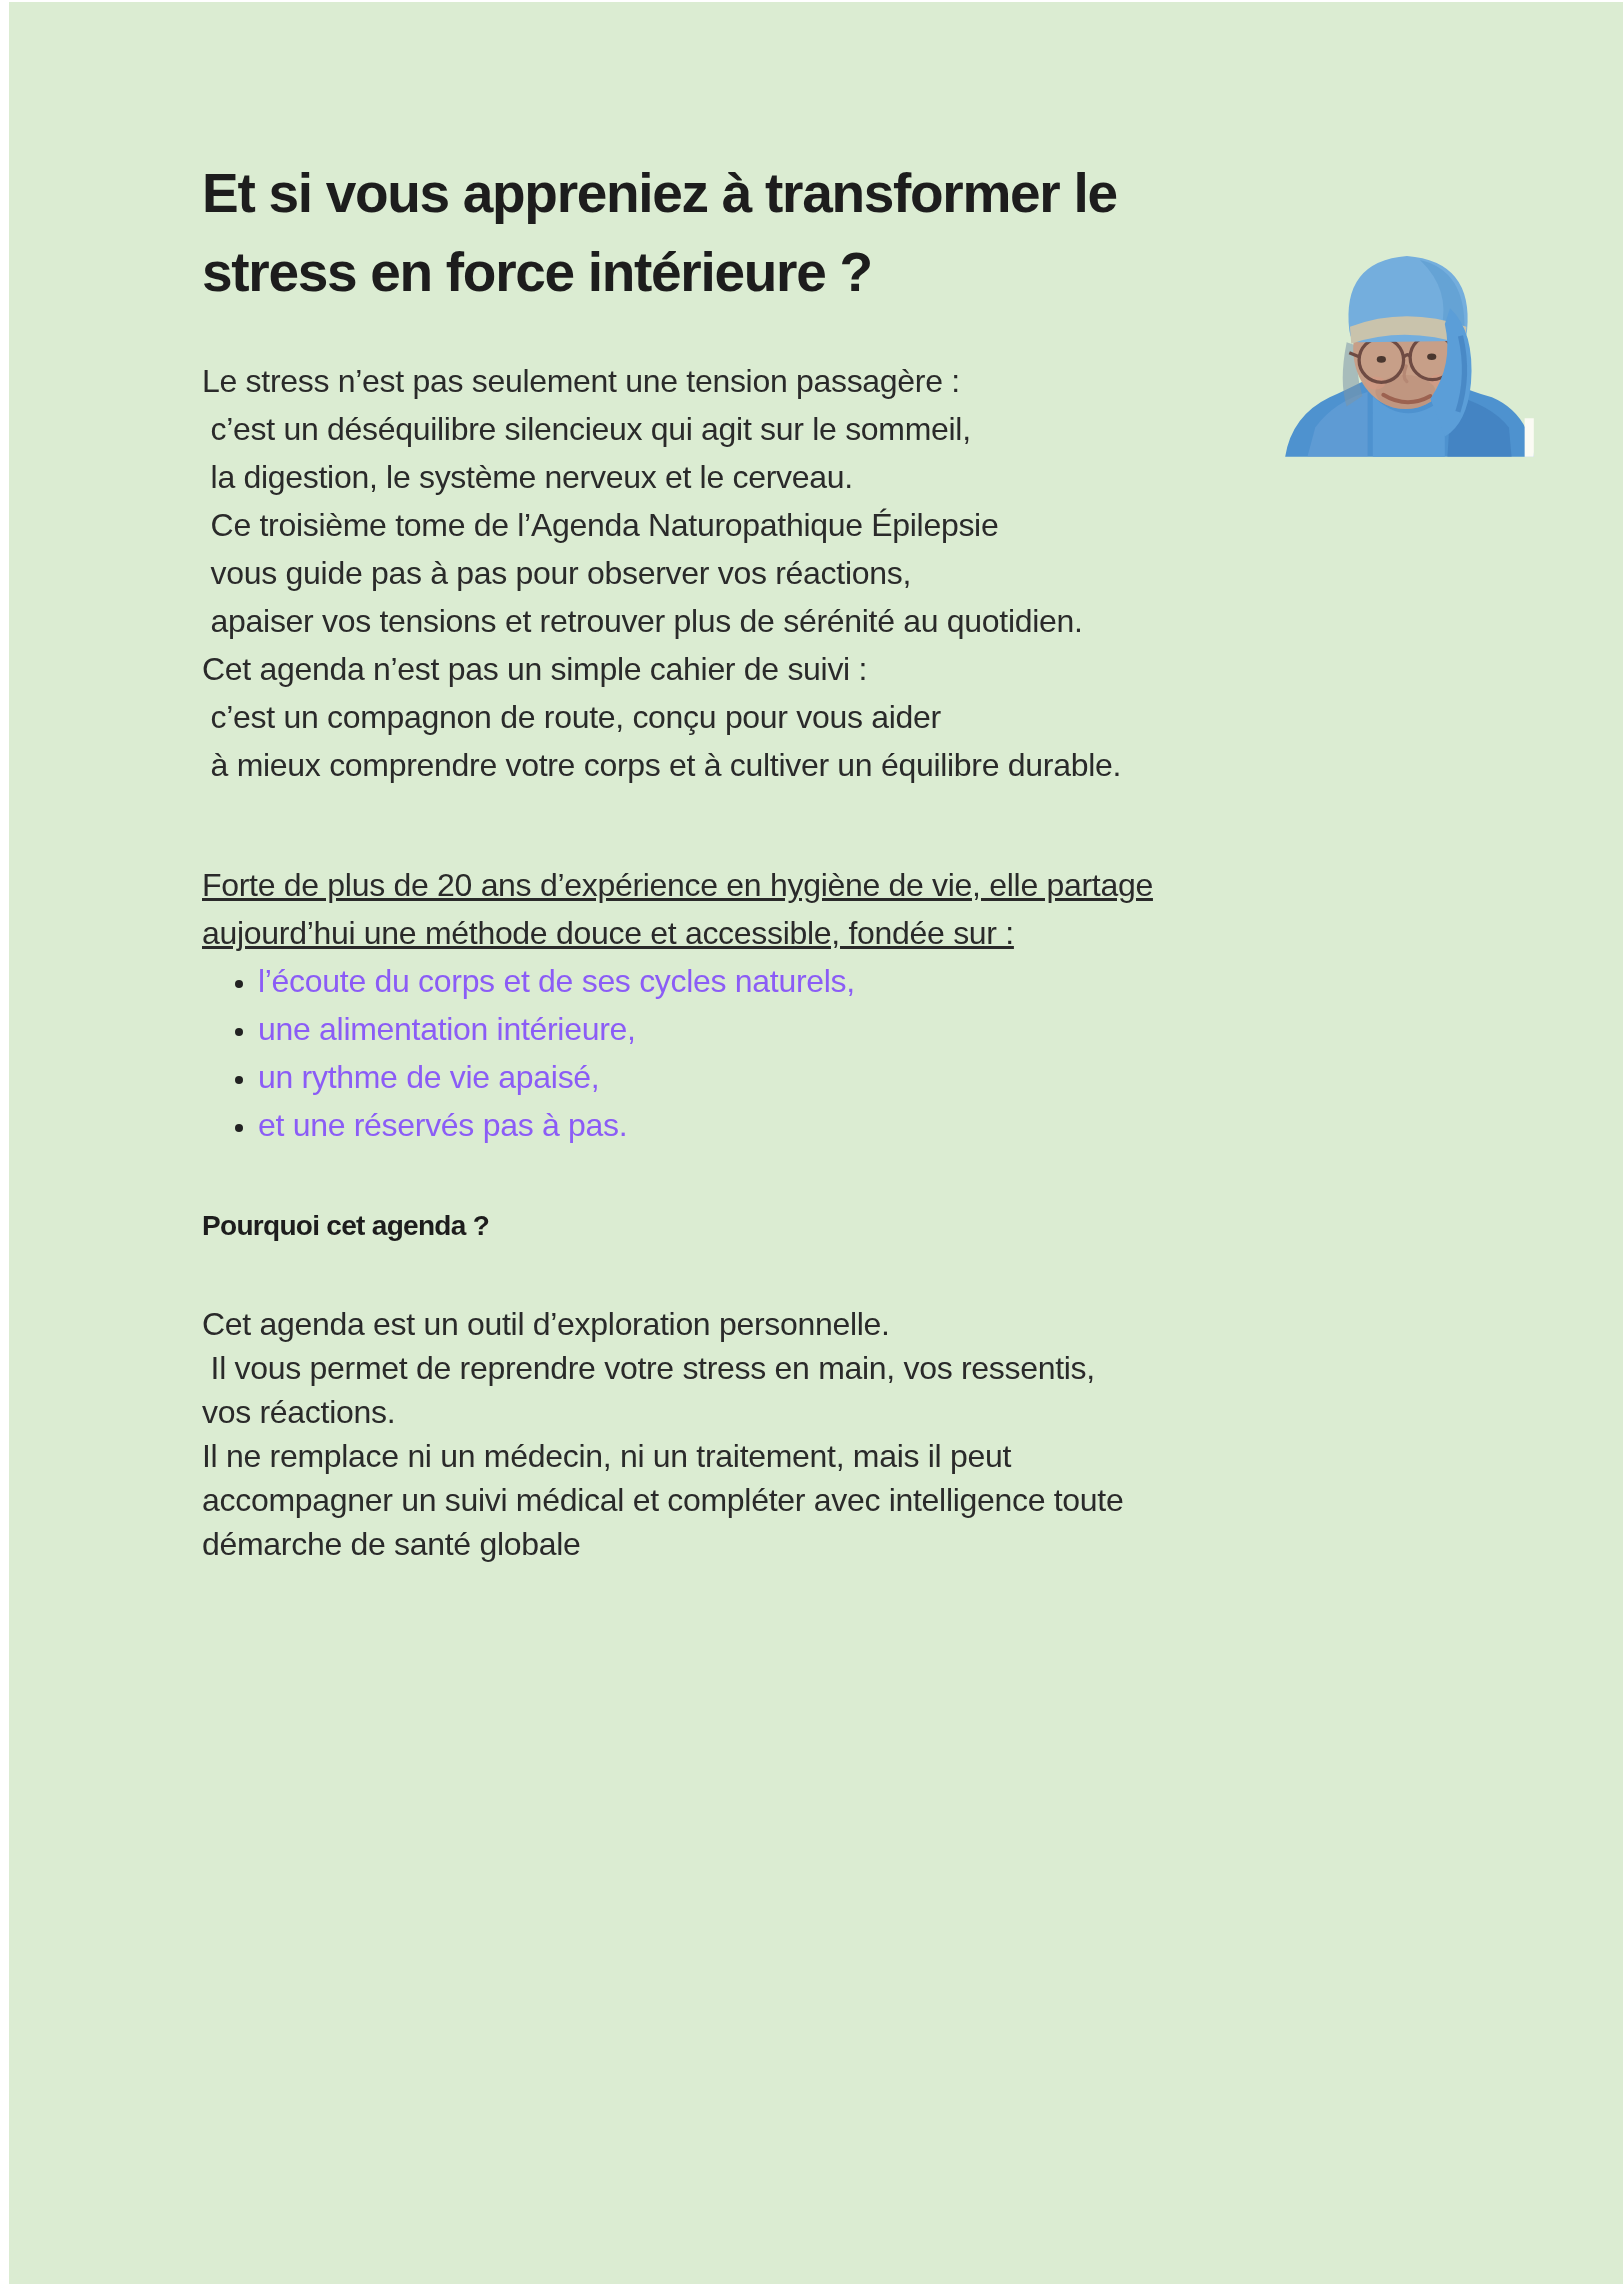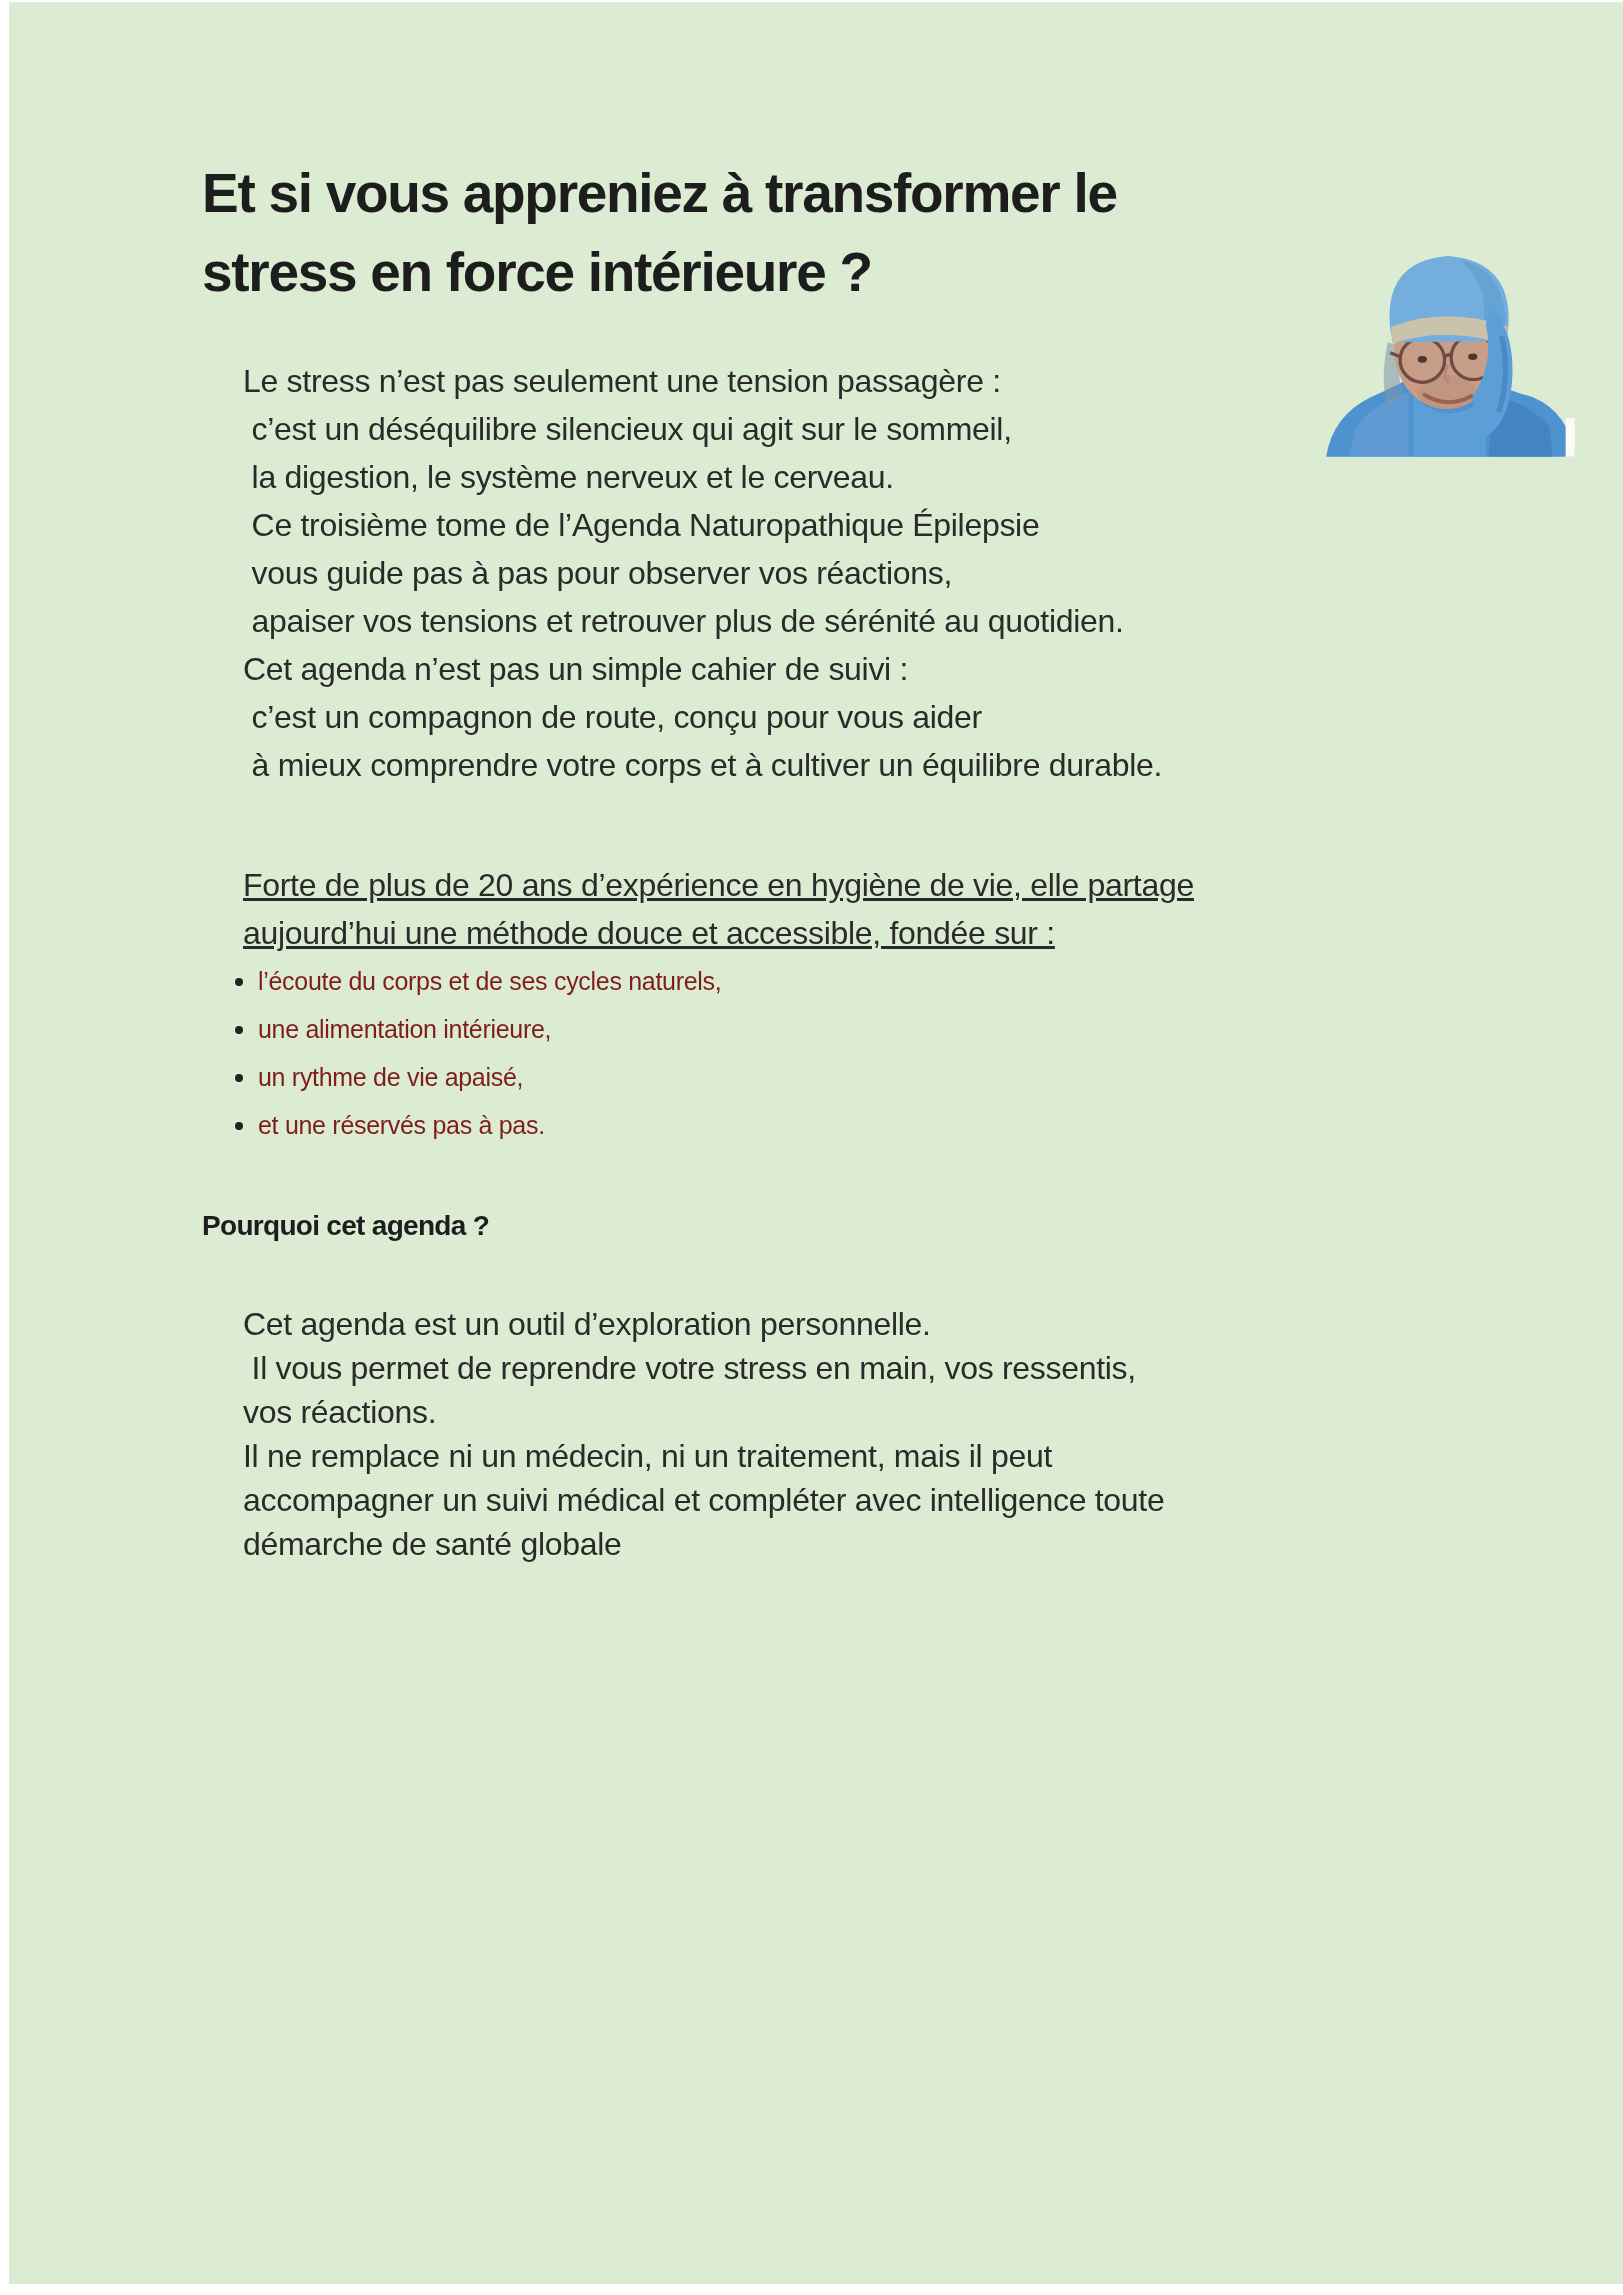--- a/index.html
+++ b/index.html
@@ -14,21 +14,21 @@
   }
   .green-panel {
     position: absolute;
     left: 9.2px;
     top: 2px;
     width: 1614px;
     height: 2282px;
     background: #dbecd2;
   }
   
-  .abs { position: absolute; margin-left: 41px; }
+  .abs { position: absolute; }
   .title {
     left: 202px;
     top: 154px;
     margin: 0;
     font-size: 55px;
     line-height: 79px;
     font-weight: 700;
     letter-spacing: -1.3px;
     color: #1d1d1d;
     white-space: pre-wrap;
@@ -43,24 +43,24 @@
   .intro { left: 202px; top: 357px; }
   .about { left: 202px; top: 861px; text-decoration: underline; }
   .bullets {
     left: 216px;
     top: 957px;
     margin: 0;
     padding: 0 0 0 42px;
     list-style: disc outside;
   }
   .bullets li {
-    font-size: 25px;
+    font-size: 32px;
     line-height: 48px;
     letter-spacing: -0.3px;
-    color: #7f1d1d;
+    color: #8b5cf6;
   }
   .bullets li::marker { color: #222222; font-size: 26px; }
   .section-heading {
     left: 202px;
     top: 1203px;
     margin: 0;
     font-size: 28px;
     line-height: 46px;
     font-weight: 700;
     letter-spacing: -0.7px;

